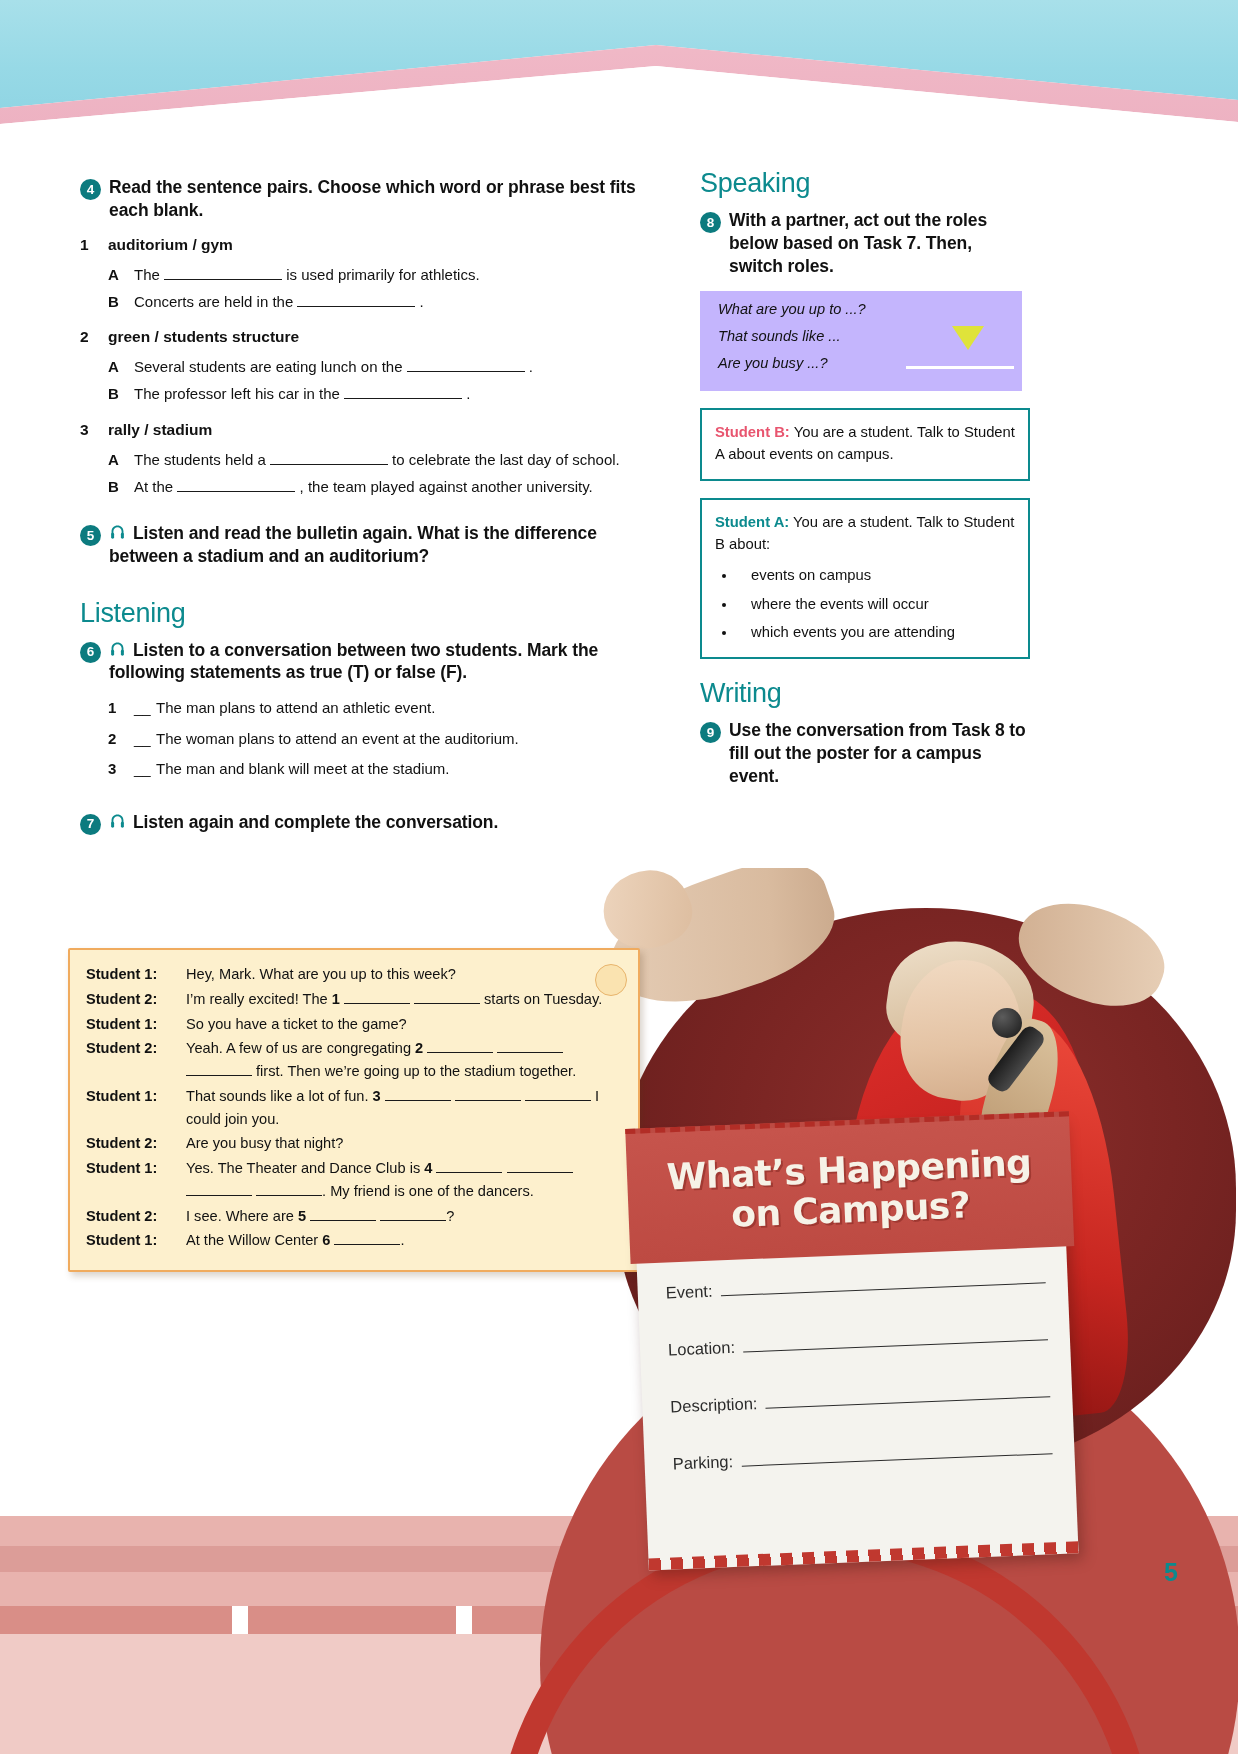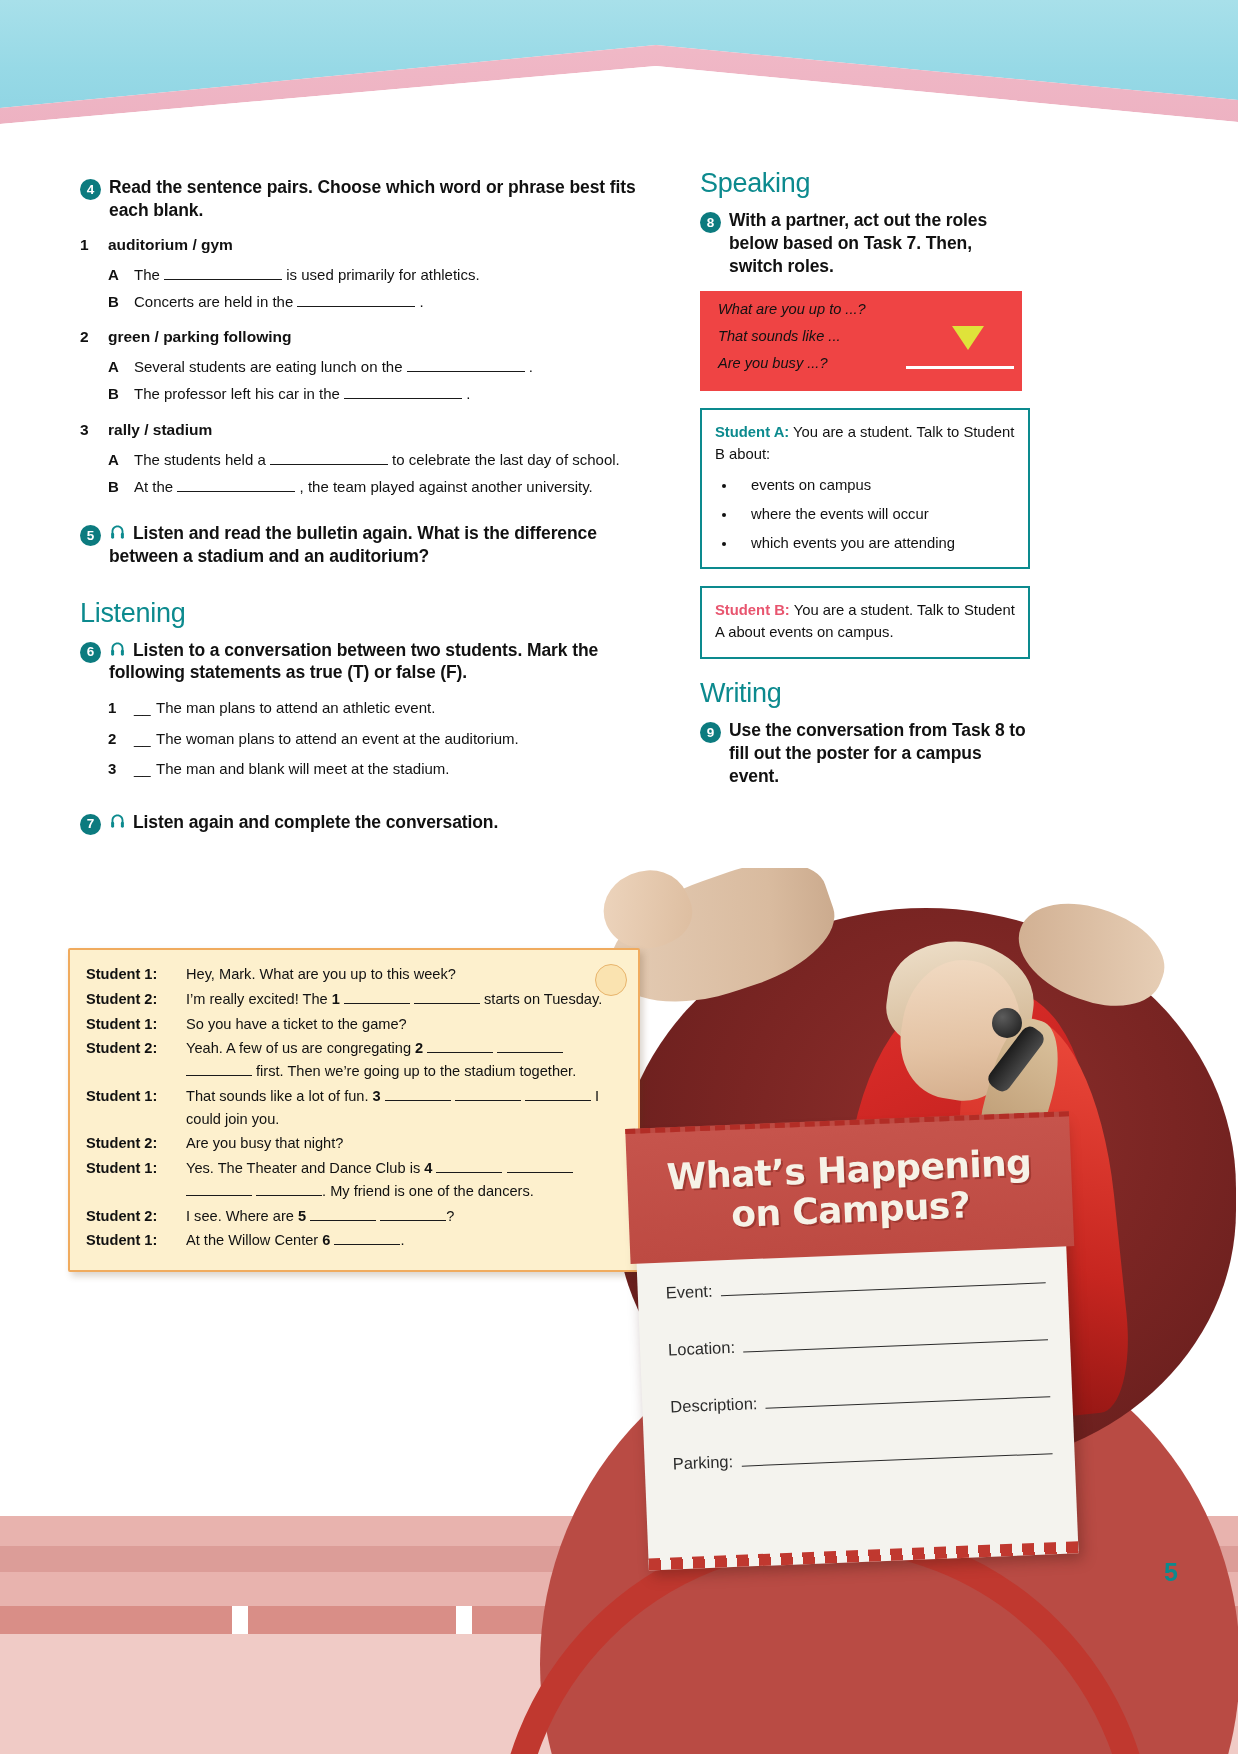--- a/index.html
+++ b/index.html
@@ -82,21 +82,21 @@
   .dlg-row .who{flex:0 0 auto;width:100px;font-weight:bold;}
   .dlg-row .txt{flex:1;}
   .dlg-corner{position:absolute;right:13px;top:16px;width:30px;height:30px;
     border-radius:50%;background:#fae3b0;border:1px solid #e8b46c;}
   .b-num{font-weight:bold;}
 
   
   .ulbox{margin-top:14px;position:relative;width:322px;}
   .ul-head{background:#dfe33a;color:#111;font-size:14.5px;font-weight:bold;
     padding:7px 11px;letter-spacing:.15px;}
-  .ul-body{background:#ef4444;padding:9px 11px 11px 18px;}
+  .ul-body{background:#c4b5fd;padding:9px 11px 11px 18px;}
   .ul-body p{margin:0 0 7px 0;font-size:14.6px;font-style:italic;line-height:1.35;}
   .ul-body p:last-child{margin-bottom:0;}
   .ul-tail{position:absolute;right:38px;top:35px;width:0;height:0;
     border-left:16px solid transparent;border-right:16px solid transparent;
     border-top:24px solid #dfe33a;}
   .ul-line{position:absolute;right:8px;bottom:22px;width:108px;height:3px;background:#fff;}
 
   
   .stu{border:2px solid #0c8a8e;padding:12px 13px 13px 13px;margin-top:17px;background:#fff;}
   .stu p{margin:0;font-size:14.8px;line-height:1.48;}
@@ -265,21 +265,21 @@
             <span>Concerts are held in the</span>
             <span class="bl bl-lg"></span>
             <span>.</span>
           </span>
         </div>
       </div>
 
       <div class="ex-item">
         <div class="ex-head">
           <span class="n">2</span>
-          <span>green / parking following</span>
+          <span>green / students structure</span>
         </div>
         <div class="sub">
           <span class="l">A</span>
           <span class="t">
             <span>Several students are eating lunch on the</span>
             <span class="bl bl-lg"></span>
             <span>.</span>
           </span>
         </div>
         <div class="sub">
@@ -390,35 +390,35 @@
       <div class="ul-body">
         <p>What are you up to ...?</p>
         <p>That sounds like ...</p>
         <p>Are you busy ...?</p>
         <div class="ul-line"></div>
       </div>
     </div>
 
     <div class="stu">
       <p>
+        <span class="lbl-b">Student B:</span><span> You are a student. Talk to Student A about events on campus.</span>
+      </p>
+    </div>
+
+    <div class="stu">
+      <p>
         <span class="lbl-a">Student A:</span><span> You are a student. Talk to Student B about:</span>
       </p>
       <ul>
         <li>events on campus</li>
         <li>where the events will occur</li>
         <li>which events you are attending</li>
       </ul>
     </div>
 
-    <div class="stu">
-      <p>
-        <span class="lbl-b">Student B:</span><span> You are a student. Talk to Student A about events on campus.</span>
-      </p>
-    </div>
-
     <h2 class="sect writing">Writing</h2>
 
     <div class="task">
       <div class="num">9</div>
       <div class="task-body">Use the conversation from Task 8 to fill out the poster for a campus event.</div>
     </div>
   </div>
 </div>
 
 <div class="dlg-wrap">

